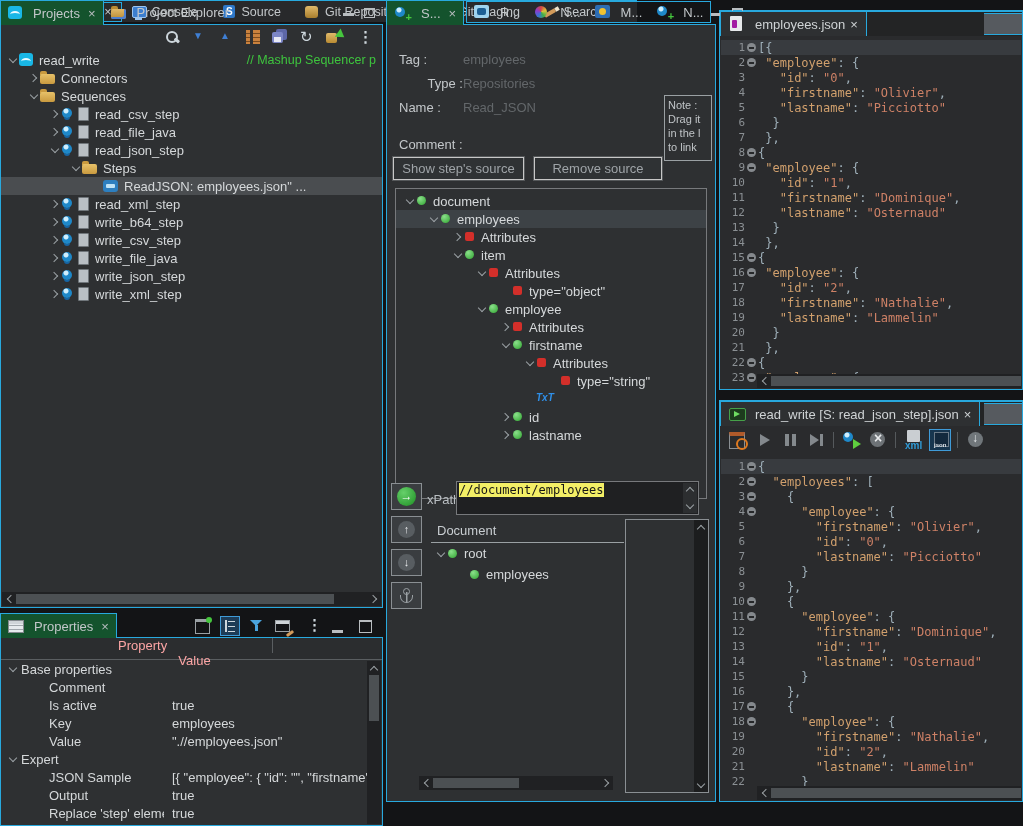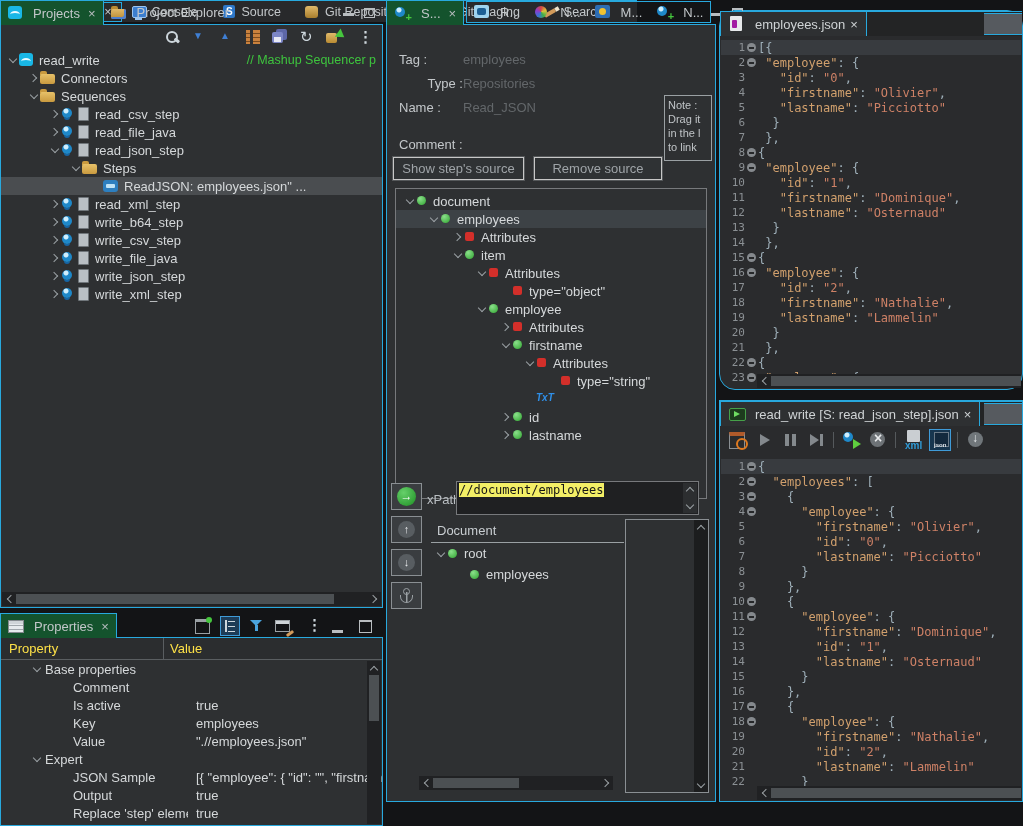--- a/index.html
+++ b/index.html
@@ -131,24 +131,24 @@
   .bti-search-pencil::after  { content:""; position:absolute; right:0; top:3px; width:4px; height:4px; background:#efe3cd; transform:rotate(-30deg); }
 
   
   #p-left { left:0; top:0; width:383px; height:608px; }
   #p-left .vbody { background:#2e3032; }
   .ltoolbar { display:flex; justify-content:flex-end; align-items:center; gap:7px; padding:3px 10px 1px 0; }
   #left-tree { padding-top:2px; }
 
   
   #p-props { left:0; top:613px; width:383px; height:213px; }
-  .phead { display:flex; height:22px; align-items:center; border-bottom:1px solid #5a5e61; color:#fde047; position:relative; background:#2b2d2f; }
+  .phead { display:flex; height:22px; align-items:center; border-bottom:1px solid #5a5e61; color:#fca5a5; position:relative; background:#2b2d2f;flex-direction:column; }
   .phead .c1 { width:163px; padding-left:8px; border-right:1px solid #5a5e61; height:100%; display:flex; align-items:center; }
   .phead .c2 { padding-left:6px; }
-  .prow { height:18px; display:flex; align-items:center; white-space:nowrap; overflow:hidden;padding-left:24px; }
+  .prow { height:18px; display:flex; align-items:center; white-space:nowrap; overflow:hidden; }
   .prow .chevslot { width:14px; margin-left:6px; flex:none; }
   .prow .pname { width:143px; flex:none; overflow:hidden; }
   .prow:not(.is-group) .pname { padding-left:28px; }
   .prow .pval { padding-left:8px; overflow:hidden; }
   .vsb { position:absolute; right:1px; top:23px; bottom:1px; width:14px; background:#202123; }
   .vsb .thumb { position:absolute; left:2px; right:2px; top:14px; height:46px; background:#4c5053; }
 
   
   #p-mid { left:386px; top:0; width:330px; height:802px; }
   .formrow { position:absolute; left:12px; right:60px; height:18px; display:flex; }
@@ -178,21 +178,21 @@
   .sb-up i { transform:rotate(-135deg); margin-top:3px; } .sb-dn i { transform:rotate(45deg); margin-bottom:3px; }
   .sb-lf i { transform:rotate(135deg); margin-left:3px; } .sb-rt i { transform:rotate(-45deg); margin-right:3px; }
   .hsb { position:absolute; height:14px; background:#202123; display:flex; align-items:center; }
   .hsb .thumb { height:10px; background:#4c5053; }
 
   
   .editor { background:#2a2b2d; }
   .etabbar { position:absolute; left:0; right:0; top:0; height:25px; border-top:1px solid #28a9de; display:flex; z-index:3; background:#232425; }
   .etab { display:flex; align-items:center; gap:5px; padding:0 8px; background:#2e3032; border-right:1px solid #28a9de; border-left:1px solid #28a9de; color:#cfd3d5; white-space:nowrap; }
   .etrim { position:absolute; right:0; top:1px; width:38px; height:22px; background:#565a5f; border-top:1px solid #28a9de; border-bottom:1px solid #28a9de; }
-  #p-etop { left:719px; top:10px; width:304px; height:380px;border-radius:16px; }
+  #p-etop { left:719px; top:10px; width:304px; height:380px; }
   #p-ebot { left:719px; top:400px; width:304px; height:402px; }
   .code { position:absolute; left:1px; right:1px; font-family:"DejaVu Sans Mono",monospace; }
   .cline { height:15px; display:flex; align-items:center; }
   .cline.hl { background:#383b3f; }
   .ln { width:24px; text-align:right; color:#8b9094; font-size:11px; flex:none; }
   .fold { width:13px; flex:none; position:relative; height:15px; }
   .fold.fm::before { content:""; position:absolute; left:2px; top:3px; width:9px; height:9px; border-radius:50%; background:#85898d; }
   .fold.fm::after  { content:""; position:absolute; left:4px; top:7px; width:5px; height:1.5px; background:#26282a; }
   .ct { white-space:pre; font-size:12px; color:#9fb0ba; }
   .tk-k { color:#d1a06d; } .tk-v { color:#ce8166; } .tk-p { color:#9fb0ba; }

